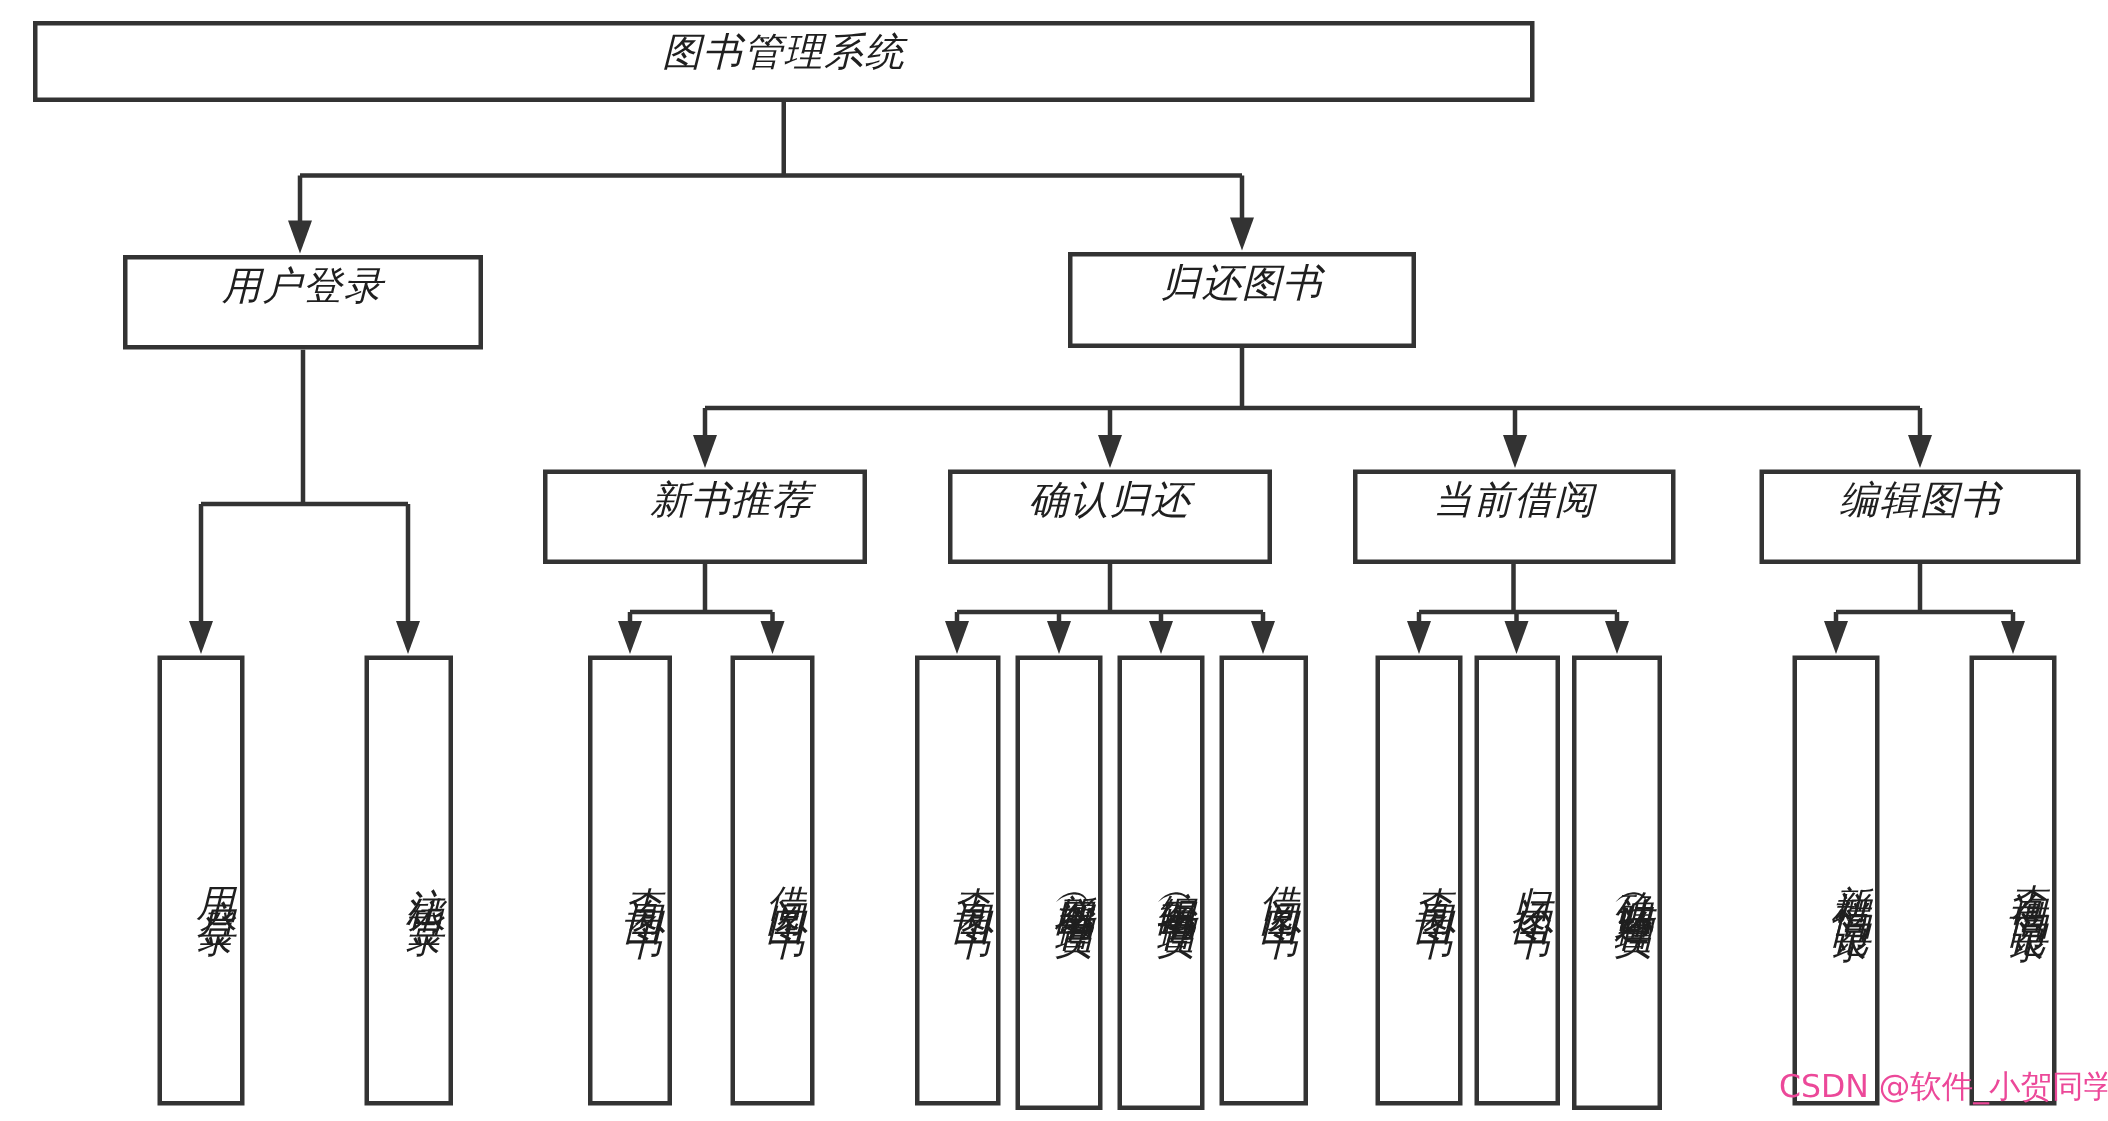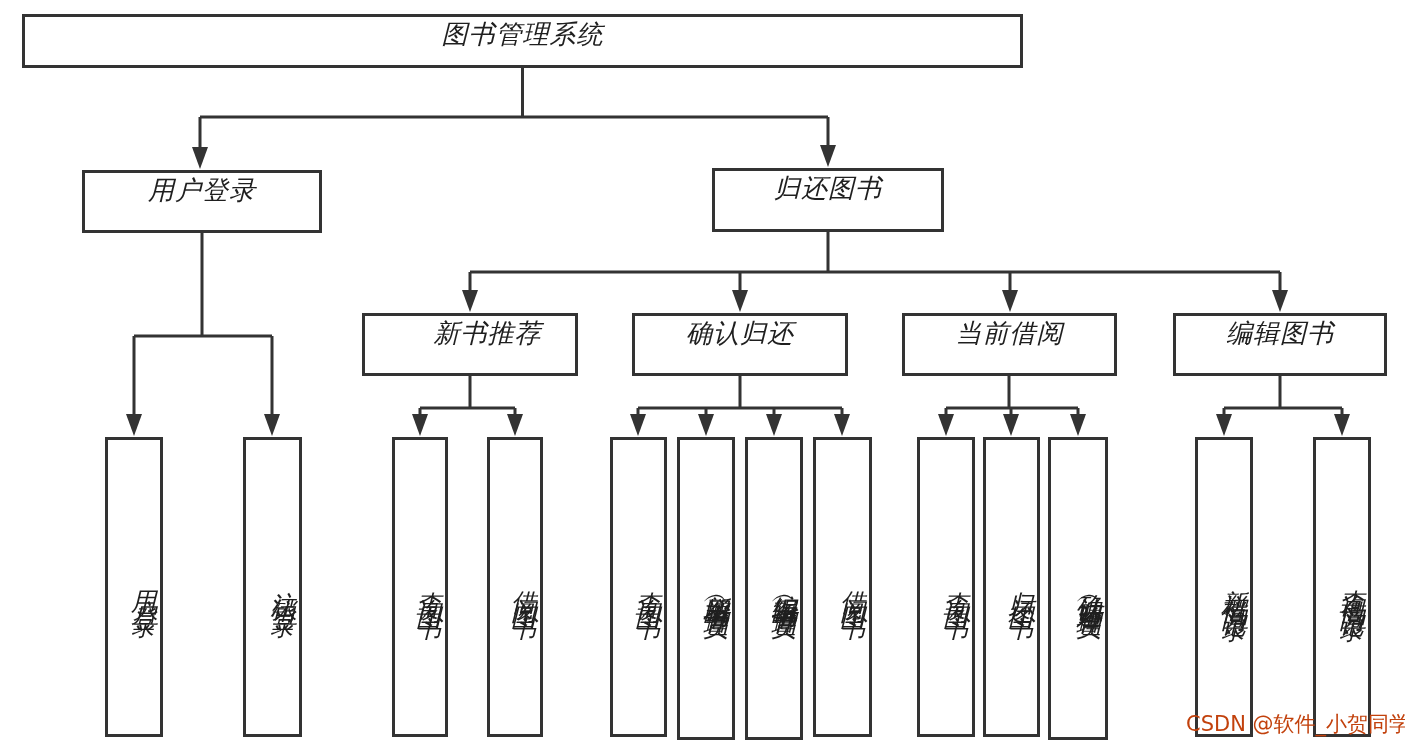--- a/index.html
+++ b/index.html
@@ -48,21 +48,21 @@
     height: 300px;
   }
   .leaf.med  { letter-spacing: 6px; }
   .leaf.long { letter-spacing: 3px; height: 303px; }
   .watermark {
     position: absolute;
     left: 1186px;
     top: 710px;
     width: 212px;
     font-size: 21px;
-    color: #c2410c;
+    color: #ec4899;
     text-align: right;
     white-space: nowrap;
     z-index: 5;
   }
 </style>
 </head>
 <body>
 
 <div id="stage">
 

